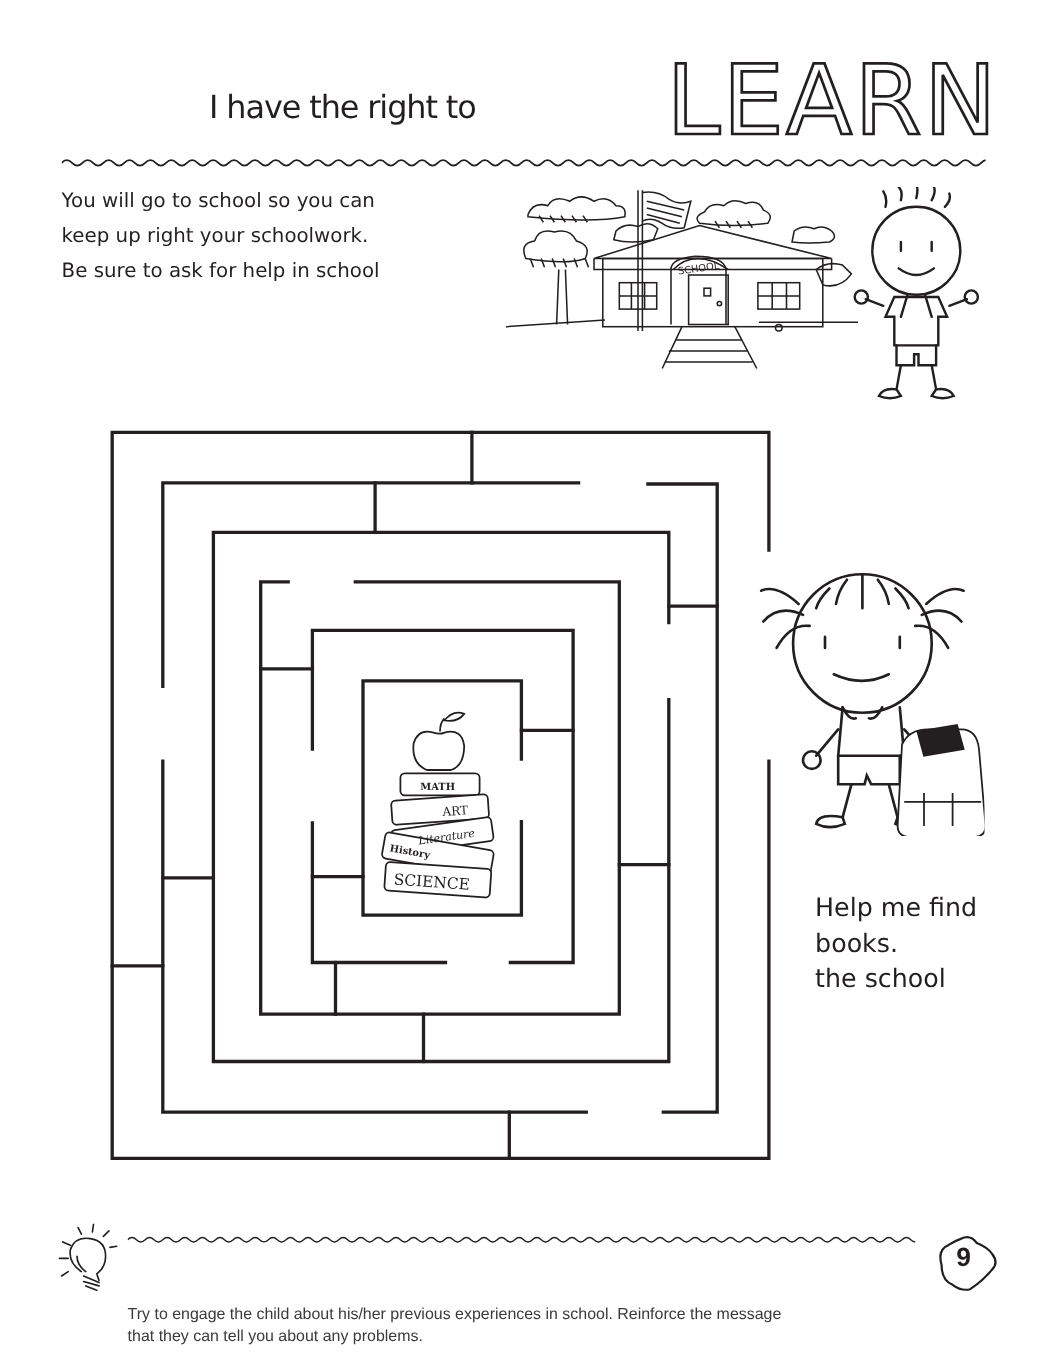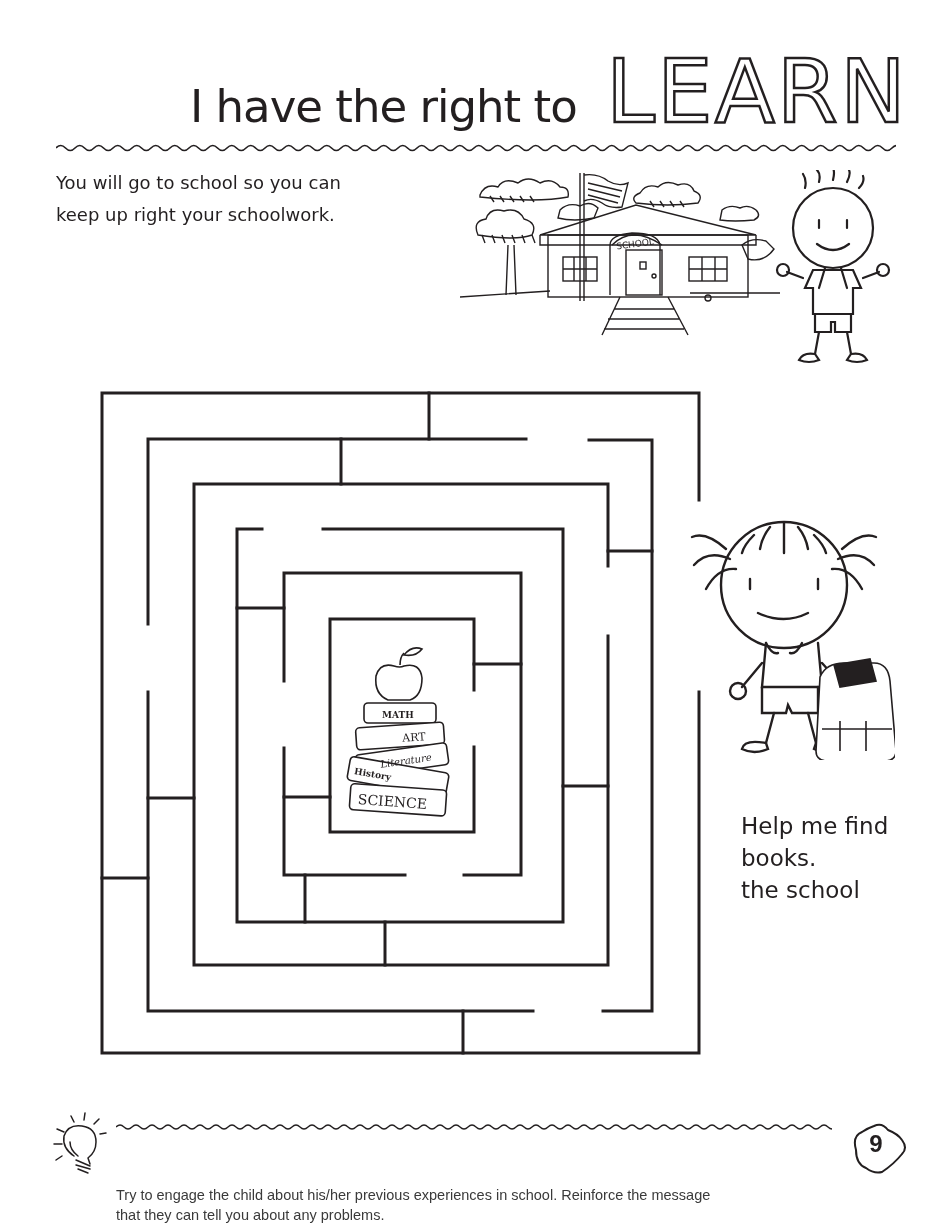--- a/index.html
+++ b/index.html
@@ -1,18 +1,18 @@
 <!DOCTYPE html>
 <html><head>
 <meta charset="utf-8">
 <style>
   html, body { margin:0; padding:0; background:#ffffff; }
   body { width:950px; height:1230px; position:relative; overflow:hidden; font-family:"DejaVu Sans", sans-serif; color:#231f20; }
   .abs { position:absolute; }
-  #title-text { left:190px; top:80px; font-size:45px; font-family:"DejaVu Sans", sans-serif; font-weight:normal; letter-spacing:-1px; color:#231f20; white-space:nowrap; }
+  #title-text { left:190px; top:80px; font-size:29px; font-family:"DejaVu Sans", sans-serif; font-weight:normal; letter-spacing:-1px; color:#231f20; white-space:nowrap; }
   #title-learn { left:604px; top:48px; }
   .learn-txt { font-family:"DejaVu Sans", sans-serif; font-size:88px; fill:#ffffff; stroke:#231f20; stroke-width:2.5; letter-spacing:2px; }
   #intro { left:56px; top:167px; width:400px; font-size:18px; line-height:32px; color:#231f20; }
   .intro-line { display:block; white-space:nowrap; }
   #help-text { left:741px; top:776px; font-size:23px; line-height:32px; color:#231f20;margin-top:34px; }
   #help-text span { display:block; white-space:nowrap; }
   #footer-text { left:116px; top:1137px; font-size:14.5px; line-height:20px; color:#3a3a3a; font-family:"Liberation Sans", sans-serif;margin-top:48px; }
   #footer-text span { display:block; white-space:nowrap; }
   #page-num { left:852px; top:1122px; width:56px; height:52px; }
   #page-num-label { left:852px; top:1130px; width:48px; text-align:center; font-size:24px; font-weight:bold; font-family:"Liberation Sans", sans-serif; color:#231f20; }
@@ -26,20 +26,21 @@
   <text x="2" y="74" class="learn-txt">LEARN</text>
 </svg>
 
 <svg class="abs" style="left:56px;top:140px" width="840" height="16">
   <path id="wave1" d="M0,8 q4.75,-5 9.5,0 q4.75,5 9.5,0 q4.75,-5 9.5,0 q4.75,5 9.5,0 q4.75,-5 9.5,0 q4.75,5 9.5,0 q4.75,-5 9.5,0 q4.75,5 9.5,0 q4.75,-5 9.5,0 q4.75,5 9.5,0 q4.75,-5 9.5,0 q4.75,5 9.5,0 q4.75,-5 9.5,0 q4.75,5 9.5,0 q4.75,-5 9.5,0 q4.75,5 9.5,0 q4.75,-5 9.5,0 q4.75,5 9.5,0 q4.75,-5 9.5,0 q4.75,5 9.5,0 q4.75,-5 9.5,0 q4.75,5 9.5,0 q4.75,-5 9.5,0 q4.75,5 9.5,0 q4.75,-5 9.5,0 q4.75,5 9.5,0 q4.75,-5 9.5,0 q4.75,5 9.5,0 q4.75,-5 9.5,0 q4.75,5 9.5,0 q4.75,-5 9.5,0 q4.75,5 9.5,0 q4.75,-5 9.5,0 q4.75,5 9.5,0 q4.75,-5 9.5,0 q4.75,5 9.5,0 q4.75,-5 9.5,0 q4.75,5 9.5,0 q4.75,-5 9.5,0 q4.75,5 9.5,0 q4.75,-5 9.5,0 q4.75,5 9.5,0 q4.75,-5 9.5,0 q4.75,5 9.5,0 q4.75,-5 9.5,0 q4.75,5 9.5,0 q4.75,-5 9.5,0 q4.75,5 9.5,0 q4.75,-5 9.5,0 q4.75,5 9.5,0 q4.75,-5 9.5,0 q4.75,5 9.5,0 q4.75,-5 9.5,0 q4.75,5 9.5,0 q4.75,-5 9.5,0 q4.75,5 9.5,0 q4.75,-5 9.5,0 q4.75,5 9.5,0 q4.75,-5 9.5,0 q4.75,5 9.5,0 q4.75,-5 9.5,0 q4.75,5 9.5,0 q4.75,-5 9.5,0 q4.75,5 9.5,0 q4.75,-5 9.5,0 q4.75,5 9.5,0 q4.75,-5 9.5,0 q4.75,5 9.5,0 q4.75,-5 9.5,0 q4.75,5 9.5,0 q4.75,-5 9.5,0 q4.75,5 9.5,0 q4.75,-5 9.5,0 q4.75,5 9.5,0 q4.75,-5 9.5,0 q4.75,5 9.5,0 q4.75,-5 9.5,0 q4.75,5 9.5,0 q4.75,-5 9.5,0 q4.75,5 9.5,0 q4.75,-5 9.5,0 q4.75,5 9.5,0 q4.75,-5 9.5,0 q4.75,5 9.5,0 q4.75,-5 9.5,0 q4.75,5 9.5,0 q4.75,-5 9.5,0 q4.75,5 9.5,0 q4.75,-5 9.5,0 q4.75,5 9.5,0" fill="none" stroke="#231f20" stroke-width="1.6"></path>
 </svg>
 
 <div id="intro" class="abs">
   <span class="intro-line">You will go to school so you can</span>
   <span class="intro-line">keep up right your schoolwork.</span>
+  <span class="intro-line">Be sure to ask for help in school</span>
 </div>
 
 <svg class="abs" style="left:460px;top:165px" width="320" height="175">
   <g fill="none" stroke="#231f20" stroke-width="1.4">
 
     <path d="M20,30 q5,-12 18,-8 q6,-10 20,-4 q10,-8 22,0 q12,-6 20,4 q10,0 8,10 q-30,6 -88,0 z"></path>
     <path d="M30,31 l4,6 M40,31 l4,6 M50,31 l4,6 M60,31 l4,6 M70,31 l4,6"></path>
     <path d="M180,28 q6,-10 18,-6 q8,-8 20,-2 q12,-4 16,6 q10,4 4,12 q-30,4 -62,0 q-6,-6 4,-10 z"></path>
     <path d="M190,36 l4,6 M200,36 l4,6 M210,36 l4,6 M220,36 l4,6"></path>
     <path d="M100,45 q8,-8 20,-4 q10,-6 18,2 l-4,10 q-20,4 -36,0 z"></path>

